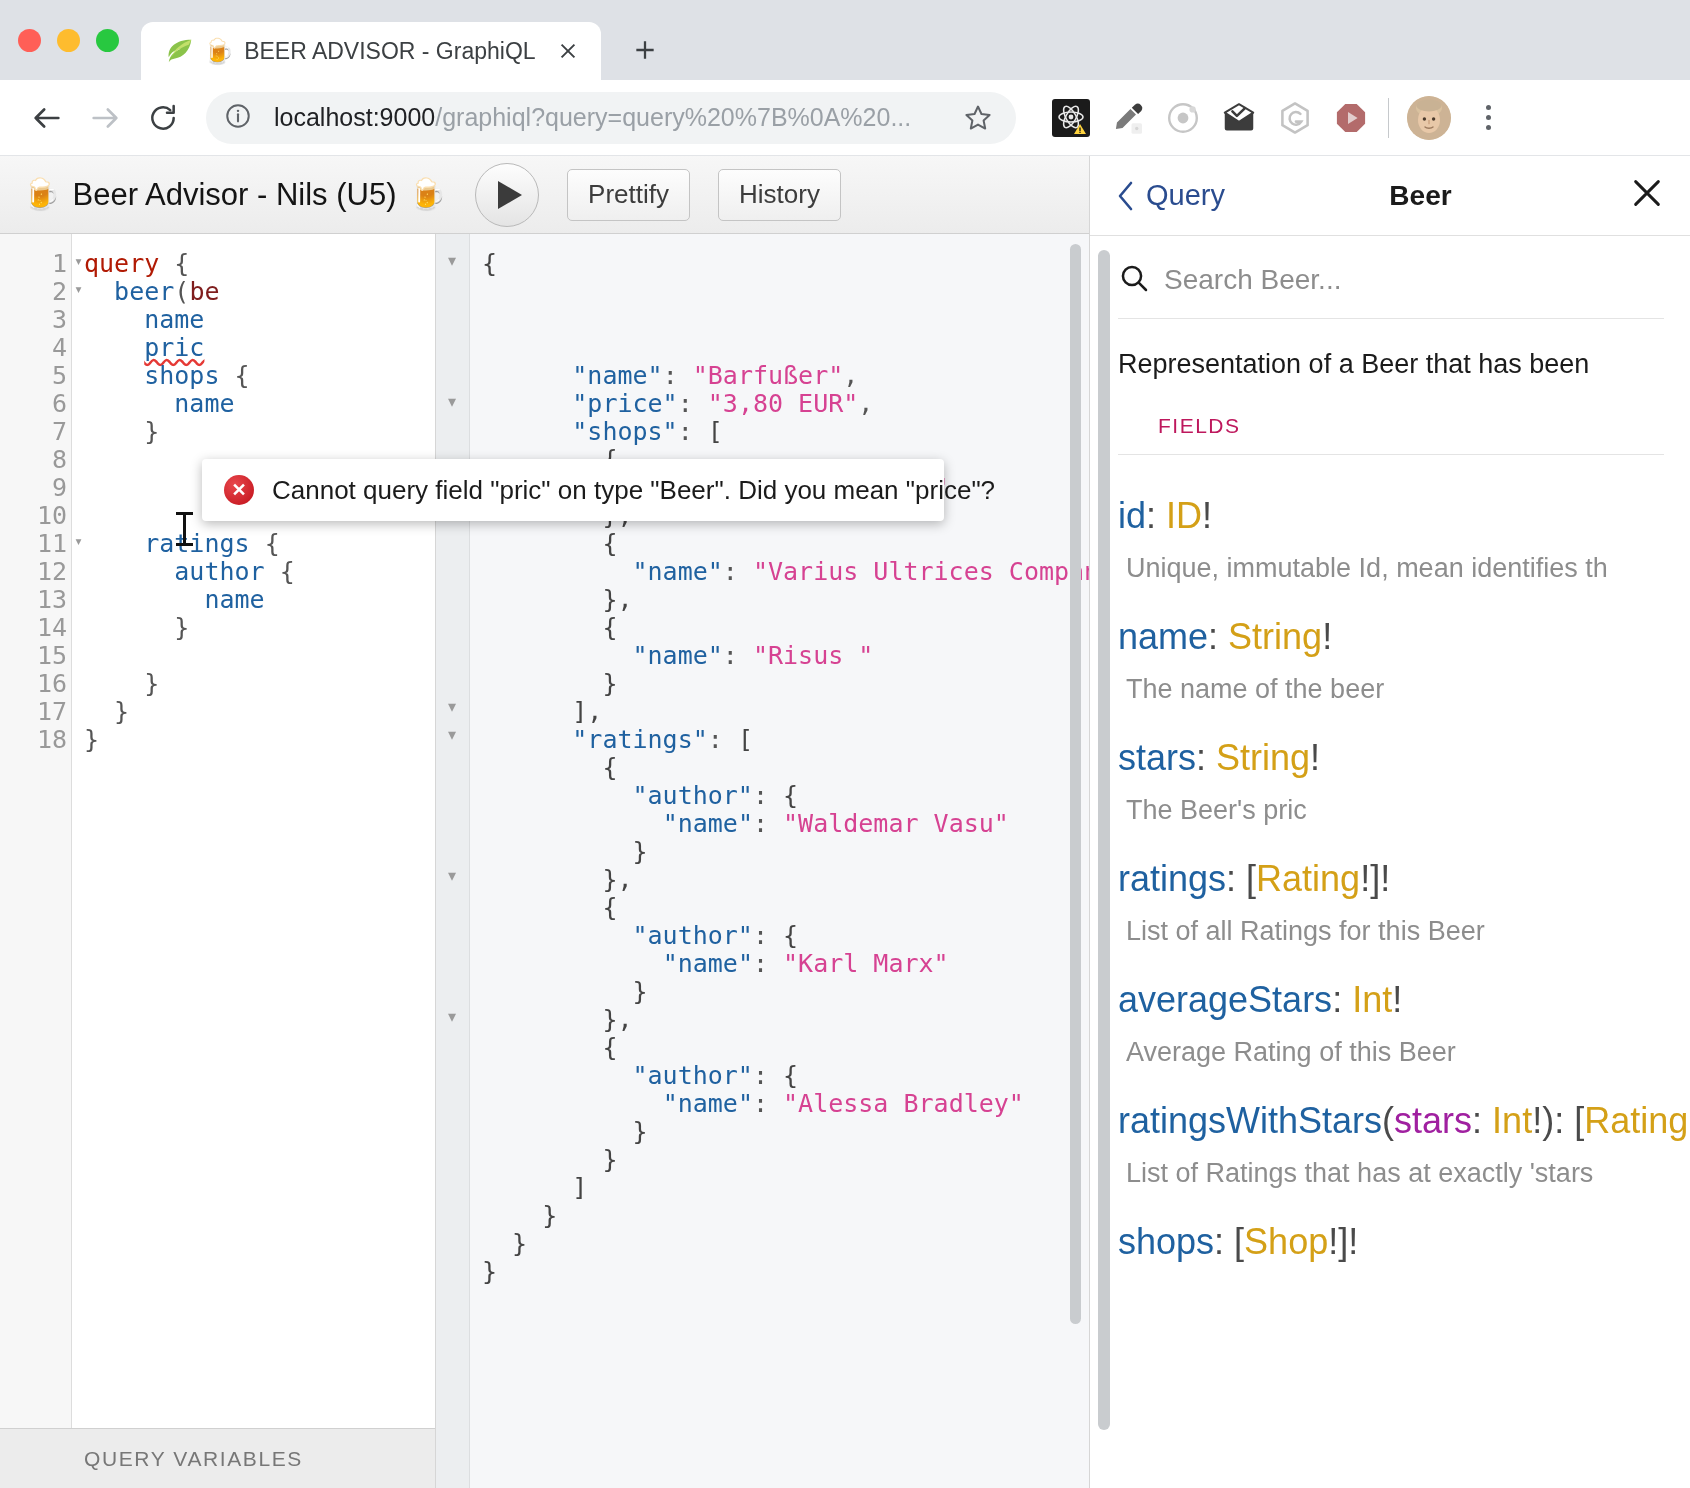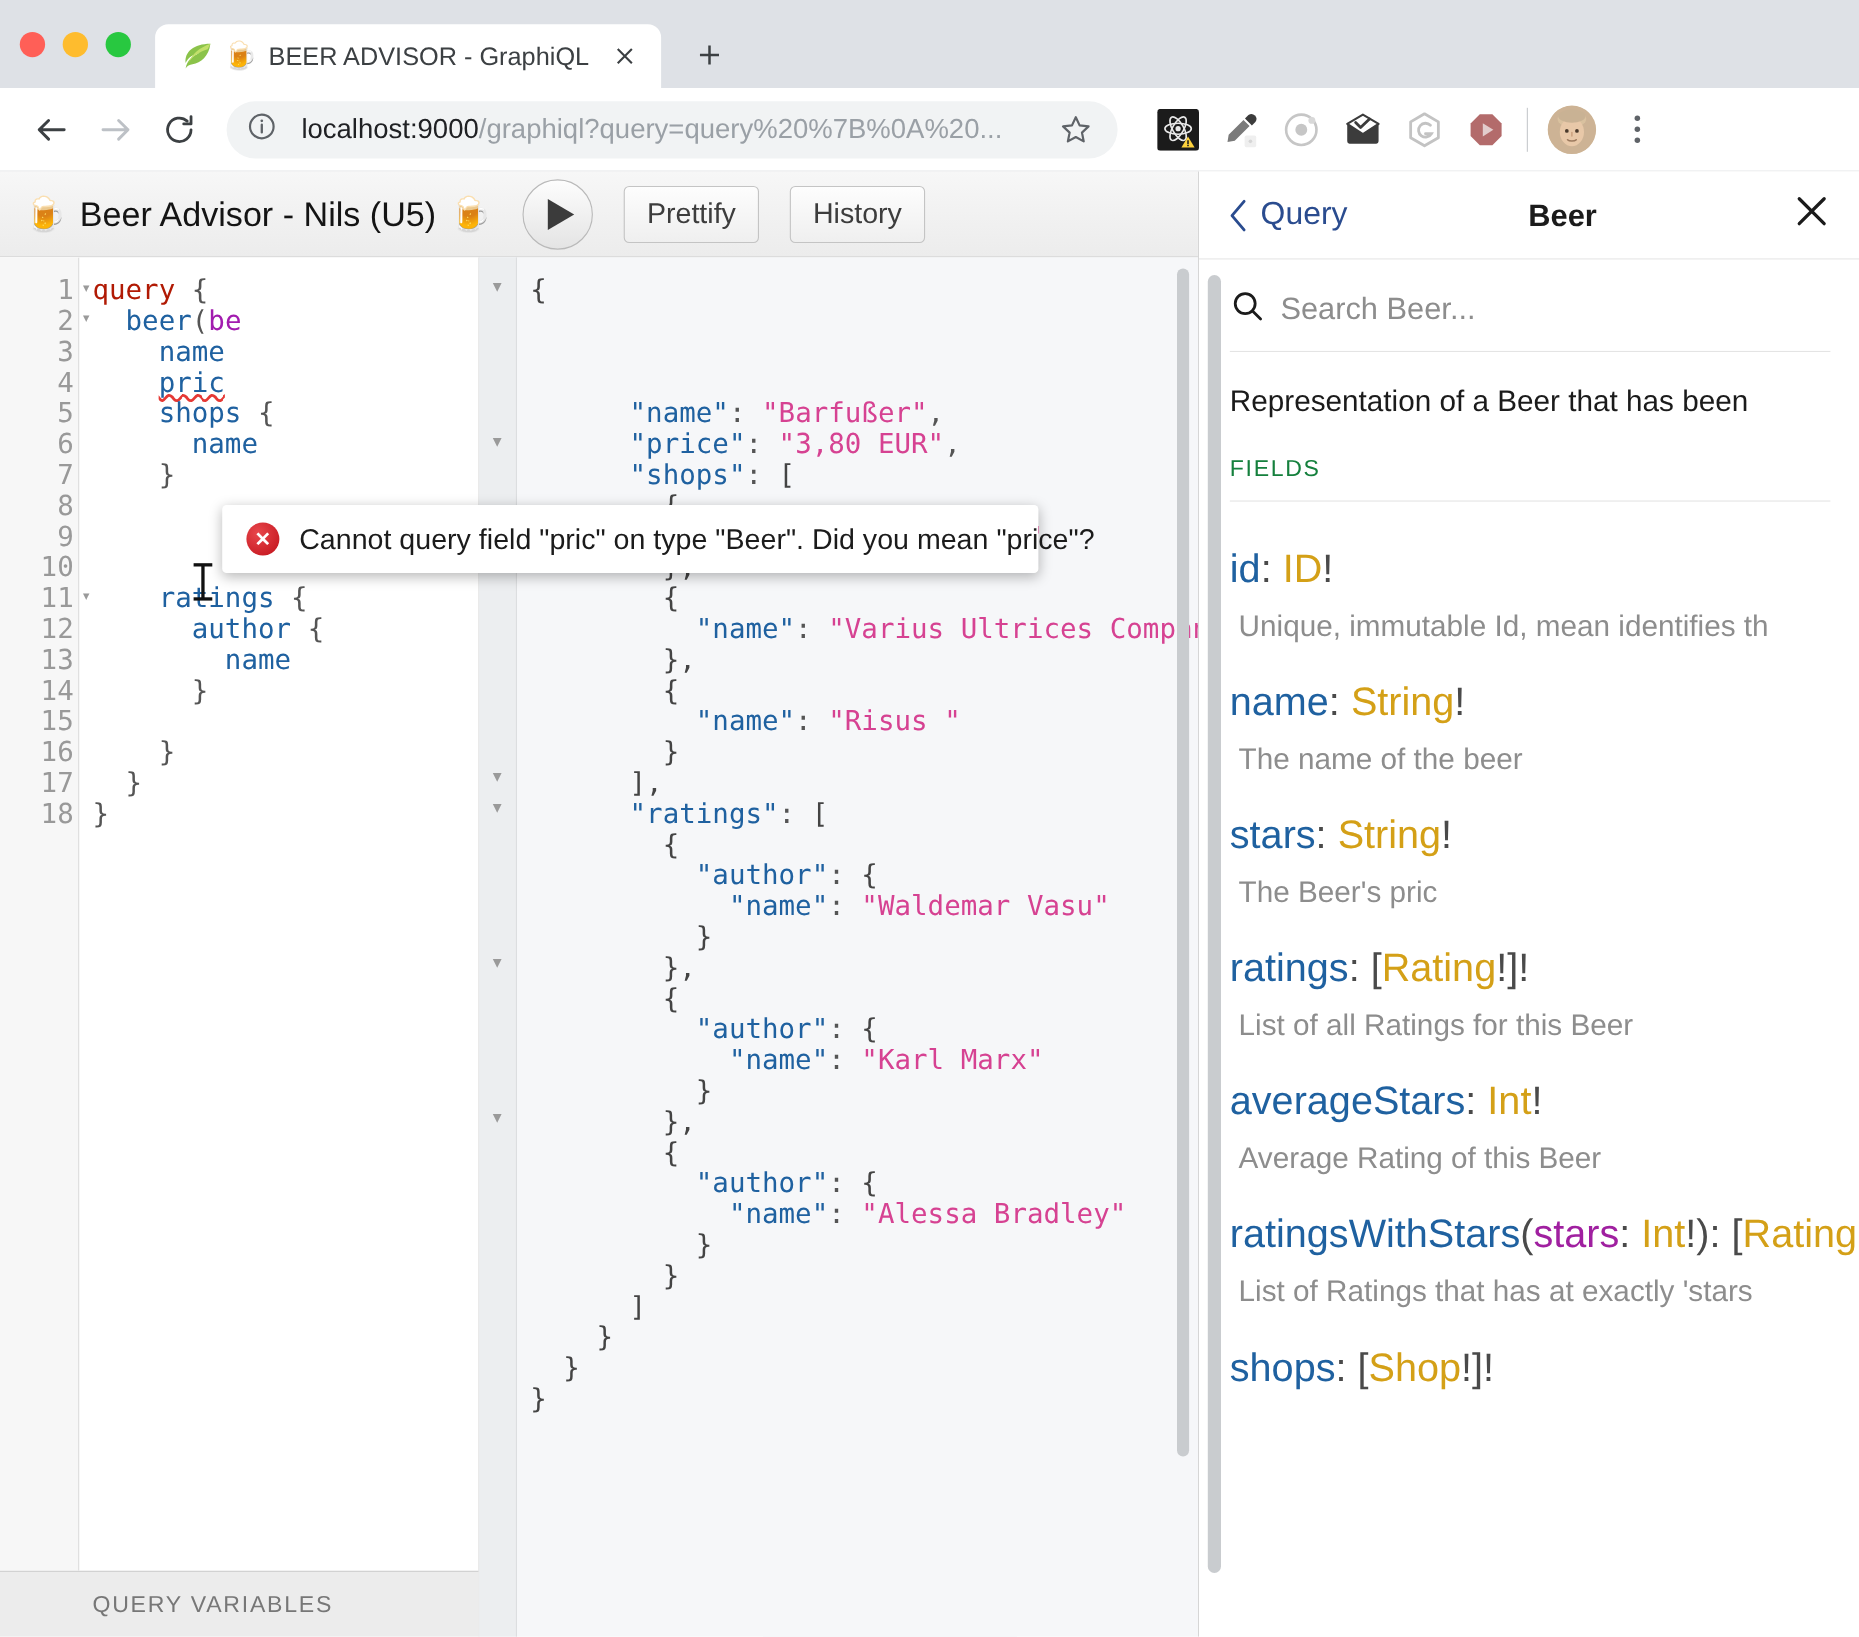--- a/index.html
+++ b/index.html
@@ -118,21 +118,21 @@
   .gutter .fold {
     position: absolute; right: -12px; top: 4px; color: #9a9a9a; font-size: 15px; line-height: 1;
   }
   .code { flex: 1; padding: 16px 0 0 12px; white-space: pre; color: #333; overflow: hidden; }
   .code .ln { height: 28px; }
 
   
   .t-kw    { color: #b11a04; }
   .t-field { color: #1f61a0; }
   .t-punc  { color: #555; }
-  .t-arg   { color: #a21caf; }
+  .t-arg   { color: #7f1d1d; }
   .t-str   { color: #d64292; }
   .t-attr  { color: #1f61a0; }
   .t-err   { text-decoration: underline wavy #e53935; text-decoration-skip-ink: none; }
 
   .res-gutter { width: 34px; flex: none; background:#eceef0; border-right:1px solid #dcdee0; position:relative; }
   .res-gutter .fold { position:absolute; left: 12px; color:#9a9a9a; font-size:16px; line-height:1; }
   .res-code {
     flex: 1; padding: 16px 0 0 12px; white-space: pre;
     font-family: "DejaVu Sans Mono", monospace;
     font-size: 25px; line-height: 28px; color: #444; overflow: hidden;
@@ -157,21 +157,21 @@
   .docs-back { display: flex; align-items: center; gap: 10px; color: #2a4c8f; font-size: 29px; cursor: pointer; }
   .docs-title { flex: 1; text-align: center; font-size: 28px; font-weight: bold; color: #1b1b1b; }
   .docs-close { font-size: 38px; color: #1b1b1b; cursor: pointer; line-height: 1; padding-left: 14px; }
 
   .docs-body { flex: 1; overflow: hidden; position: relative; padding: 0 0 0 28px; background:#fff; }
   .docs-scroll { position: absolute; left: 8px; top: 14px; width: 12px; height: 1180px; background: #c9cccf; border-radius: 6px; }
 
   .search-row { display: flex; align-items: center; gap: 14px; padding: 26px 0 20px 0; border-bottom: 1px solid #e4e4e4; margin-right: 26px;}
   .search-ph { font-size: 28px; color: #8d8d8d; }
   .docs-desc { font-size: 27px; color: #1b1b1b; padding: 30px 0 34px 0; white-space: nowrap; }
-  .fields-label { font-size: 21px; letter-spacing: 1.5px; color: #15803d; padding-bottom: 16px; }
+  .fields-label { font-size: 21px; letter-spacing: 1.5px; color: #be185d; padding-bottom: 16px; margin-left: 40px; }
   .fields-rule { height: 1px; background: #e4e4e4; margin-right: 26px; margin-bottom: 26px; }
   .field-sig { font-size: 36px; padding: 14px 0 0 0; white-space: nowrap; }
   .field-desc { font-size: 27px; color: #8d8d8d; padding: 16px 0 18px 8px; white-space: nowrap; }
   .d-name { color: #1f61a0; }
   .d-type { color: #d4a017; }
   .d-punc { color: #4a4a4a; }
   .d-arg  { color: #a020a0; margin-top: 48px; }
 
   
   .err-tip {

